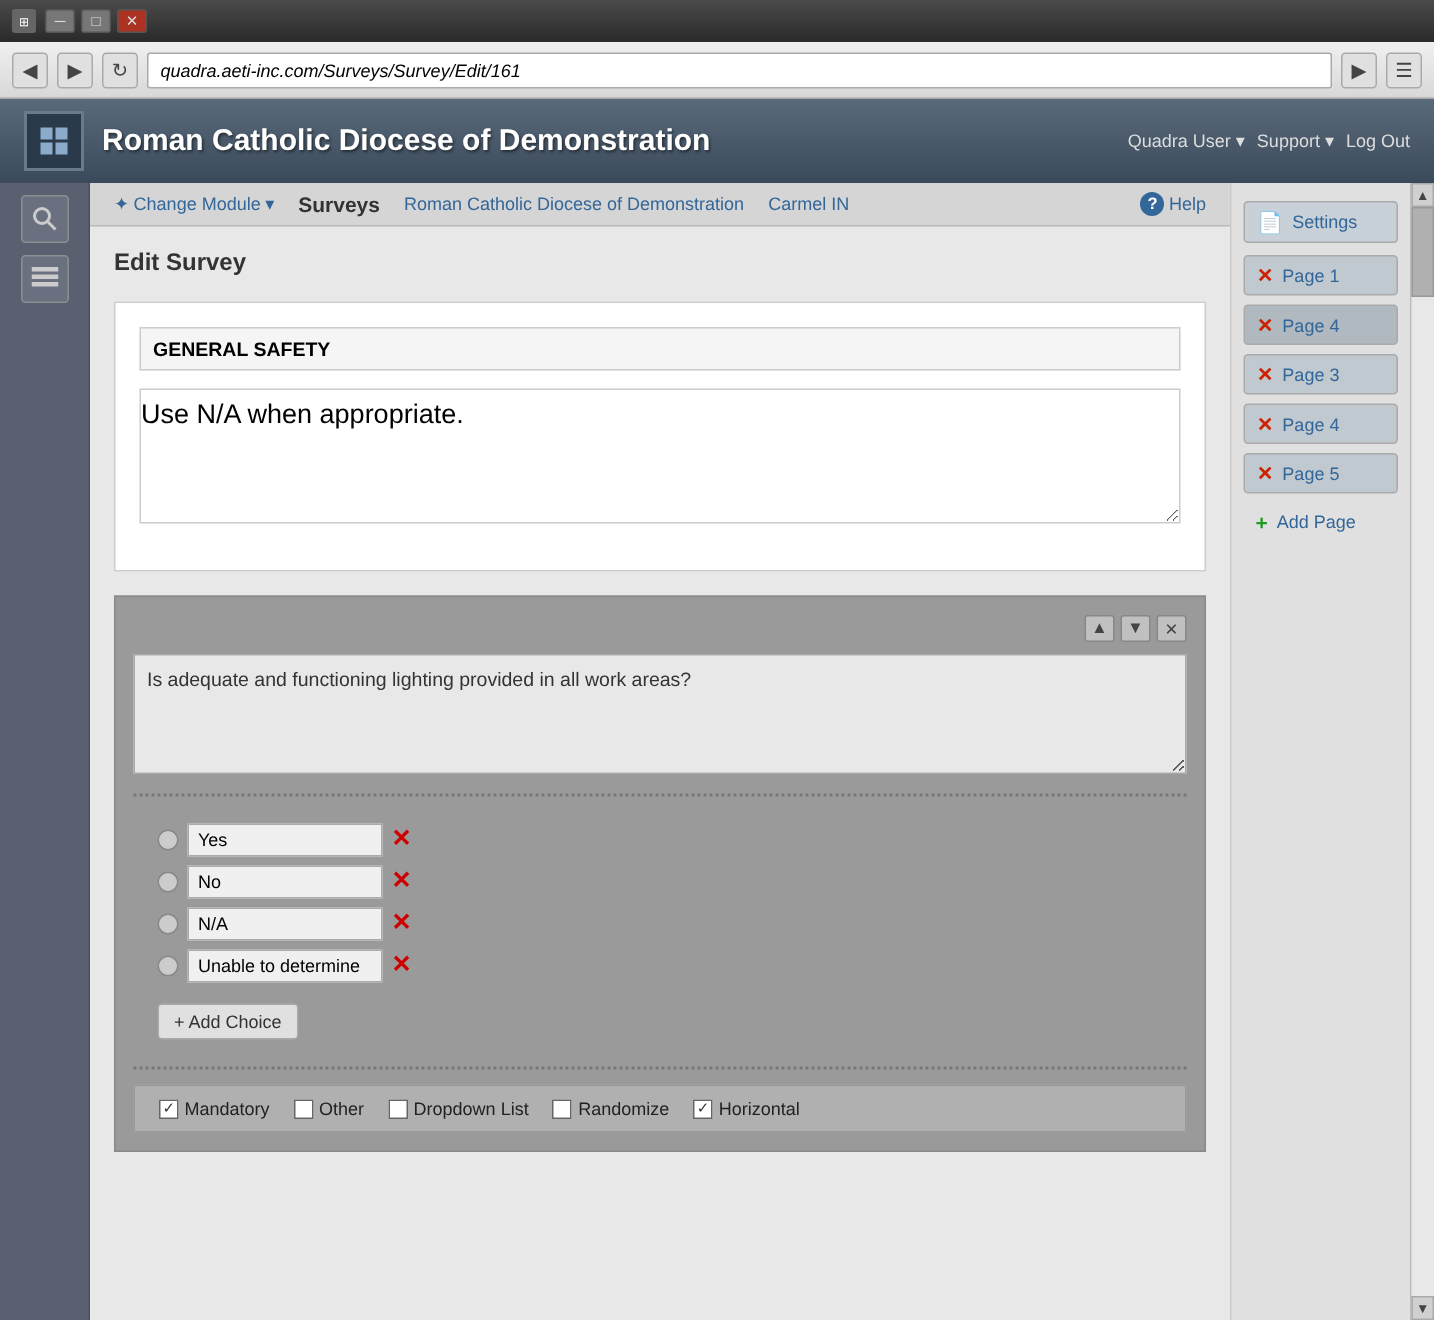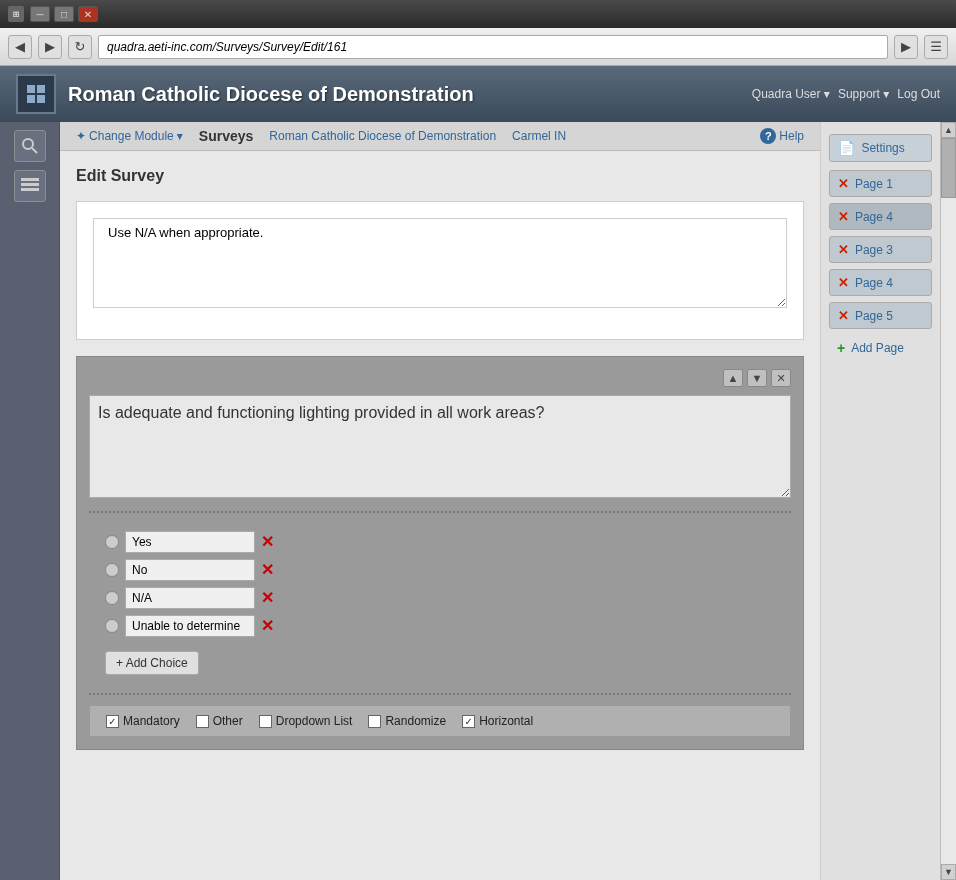--- a/index.html
+++ b/index.html
@@ -82,22 +82,22 @@
       border: 1px solid #ccc;
       padding: 6px 8px;
       font-size: 13px;
       font-weight: bold;
       background: #f5f5f5;
     }
     .survey-desc-textarea {
       width: 100%;
       height: 90px;
       border: 1px solid #ccc;
-      padding: 6px 14px;
-      font-size: 13px;
+      padding: 6px 0;
+      font-size: 18px;
       resize: both;
       font-family: Arial, sans-serif;
     }
 
     
     .question-block {
       background: #9a9a9a;
       border: 1px solid #888;
       margin-bottom: 16px;
       padding: 12px;
@@ -116,25 +116,25 @@
       border-radius: 2px;
       cursor: pointer;
       display: flex;
       align-items: center;
       justify-content: center;
       font-size: 11px;
       color: #444;
     }
     .question-textarea {
       width: 100%;
-      height: 103px;
+      height: 80px;
       background: #e8e8e8;
       border: 1px solid #aaa;
       padding: 8px;
-      font-size: 16px;
+      font-size: 13px;
       color: #333;
       resize: both;
       font-family: Arial, sans-serif;
     }
     .divider-dotted {
       border: none;
       border-top: 2px dotted #777;
       margin: 10px 0;
     }
 
@@ -355,20 +355,23 @@
         <div class="help-btn">
           <span style="width:16px;height:16px;border-radius:50%;background:#336699;color:white;display:inline-flex;align-items:center;justify-content:center;font-size:11px;font-weight:bold;">?</span>
           <span>Help</span>
         </div>
       </div>
 
       <div class="content-area">
         <div class="page-title">Edit Survey</div>
 
         <div class="survey-form">
+          <div class="form-field">
+            <input class="survey-title-input" type="text" value="GENERAL SAFETY" style="">
+          </div>
           <div class="form-field">
             <textarea class="survey-desc-textarea" style="">Use N/A when appropriate.</textarea>
           </div>
         </div>
 
         <div class="question-block">
           <div class="question-header">
             <div class="q-btn">▲</div>
             <div class="q-btn">▼</div>
             <div class="q-btn">✕</div>

